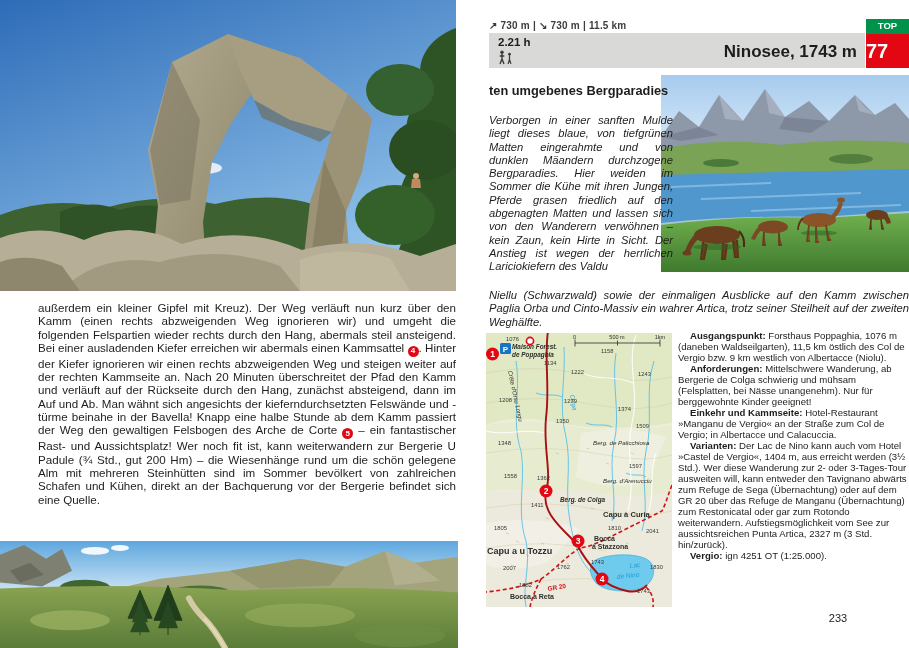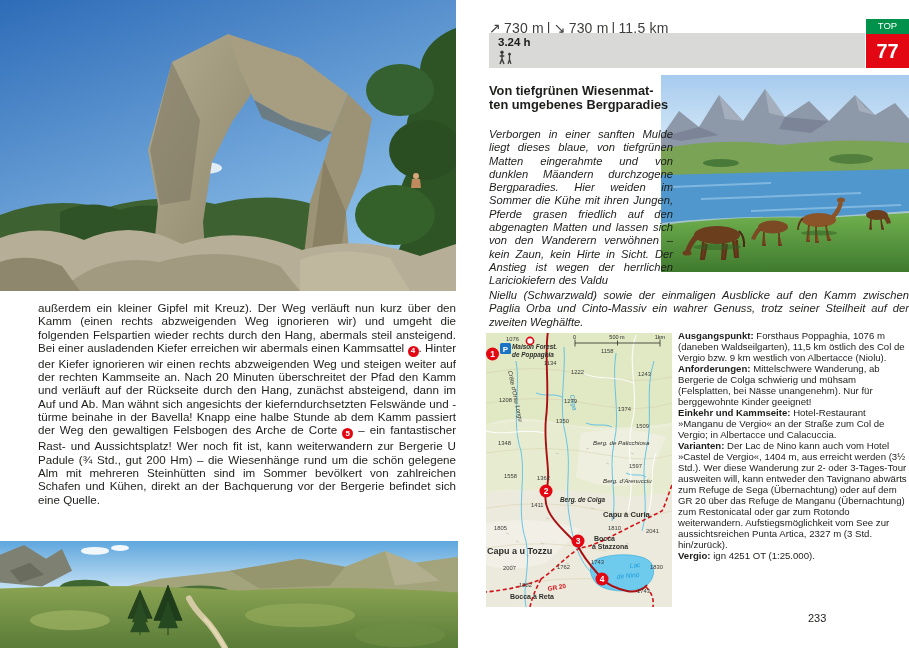--- a/index.html
+++ b/index.html
@@ -23,31 +23,31 @@
     align-items:center; justify-content:center; vertical-align:-1.5px; line-height:1;
   }
   .left-caption {
     left:38px; top:517px; width:418px;
     font-size:9.8px; font-style:italic; color:#1d1d1b;
   }
   .photo-meadow { left:0; top:541px; width:458px; height:107px; }
 
   
   .metrics { left:489px; top:20px; width:370px; height:13px;
-    font-size:14px; font-weight:normal; color:#3d3d3b; letter-spacing:0.2px; }
+    font-size:10px; font-weight:bold; color:#3d3d3b; letter-spacing:0.2px; }
   .metrics span { margin-right:3px; }
   .titlebar { left:489px; top:33px; width:376px; height:35px; background:#d9d9d8; }
   .duration { position:absolute; left:9px; top:3px; font-size:11.5px; font-weight:bold; color:#1d1d1b; }
   .hikers { position:absolute; left:9px; top:17px; }
   .route-title { position:absolute; right:8px; top:0; height:35px; line-height:37px;
     font-size:17px; font-weight:bold; color:#1d1d1b; }
   .badge-top { left:866px; top:19px; width:43px; height:20px; background:#00914a;
-    color:#fff; font-size:9.5px; font-weight:normal; text-align:center; line-height:13px; }
+    color:#fff; font-size:9.5px; font-weight:bold; text-align:center; line-height:13px; }
   .badge-num { left:866px; top:34px; width:43px; height:34px; background:#e30613;
-    color:#fff; font-size:20px; font-weight:bold; text-align:center; line-height:34px; }
+    color:#fff; font-size:20px; font-weight:bold; text-align:left; line-height:34px; }
 
   .photo-horses { left:661px; top:75px; width:248px; height:197px; }
 
   
   .intro-col { left:489px; top:84px; width:184px; }
   .intro-heading { font-size:12.8px; font-weight:bold; line-height:14px; color:#1d1d1b; }
   .intro-text {
     margin-top:16px; font-size:11.2px; line-height:13.3px; font-style:italic;
     text-align:justify; color:#1d1d1b;
   }
@@ -56,23 +56,23 @@
     font-size:11.2px; line-height:13.3px; font-style:italic; text-align:justify; color:#1d1d1b;
   }
 
   
   .trail-map { left:486px; top:333px; width:186px; height:274px; }
 
   
   .info-col { left:678px; top:330px; width:230px;
     font-size:9.6px; line-height:11px; color:#1d1d1b; text-align:left; }
   .info-col p { margin:0; }
-  .info-col b { font-weight:bold; }
-
-  .pagenum { left:808px; top:612px; width:60px; text-align:left;
+  .info-col b { font-weight:bold;margin-left:12px; }
+
+  .pagenum { left:808px; top:612px; width:60px; text-align:center;
     font-size:11px; color:#1d1d1b; }
 
   svg { display:block; width:100%; height:100%; }
   svg text { font-family:"Liberation Sans", sans-serif; }
 </style>
 </head>
 <body>
 
 <div class="page">
 
@@ -163,31 +163,32 @@
       <path d="M168,95 L168,45 M168,45 L154,80 L182,80 Z" stroke="#1f3d1a" fill="#1f3d1a"></path>
       <path d="M158,88 L178,88 L168,60 Z" fill="#264820"></path>
     </svg>
   </div>
 
   <div class="abs metrics">
     <span>↗</span><span>730 m</span><span>|</span><span>↘</span><span>730 m</span><span>|</span><span>11.5 km</span>
   </div>
 
   <div class="abs titlebar">
-    <span class="duration">3.24 h</span>
+    <span class="duration">2.21 h</span>
     <span class="hikers">
       <svg width="18" height="15" viewBox="0 0 18 15">
         <g stroke="#3a3a38" stroke-width="1.4" stroke-linecap="round" fill="#3a3a38">
           <circle cx="4" cy="2.2" r="1.7" stroke="none"></circle>
           <path d="M4,4 L4,9 M4,9 L2.2,13.5 M4,9 L5.8,13.5 M2.2,6 L5.8,6"></path>
           <circle cx="11.5" cy="4.2" r="1.4" stroke="none"></circle>
           <path d="M11.5,5.6 L11.5,9.5 M11.5,9.5 L10.2,13.5 M11.5,9.5 L12.8,13.5" stroke-width="1.2"></path>
         </g>
       </svg>
     </span>
+    <span class="route-title">Ninosee, 1743 m</span>
   </div>
 
   <div class="abs badge-top">TOP</div>
   <div class="abs badge-num">77</div>
 
   <div class="abs photo-horses">
     <svg viewBox="0 0 248 197" preserveAspectRatio="none">
       <defs>
         <linearGradient id="sky3" x1="0" y1="0" x2="0" y2="1">
           <stop offset="0" stop-color="#a6cbee"></stop>
@@ -238,26 +239,25 @@
         <path d="M224,138 Q229,142 230,148 L226,149 Q224,144 221,142 Z"></path>
         <path d="M210,144 L209,154 L211,154 M220,144 L221,154 L223,154" stroke="#5d3418" stroke-width="1.5"></path>
       </g>
       <ellipse cx="56" cy="172" rx="24" ry="3" fill="#2f5e22" opacity="0.5"></ellipse>
       <ellipse cx="158" cy="158" rx="18" ry="2.5" fill="#2f5e22" opacity="0.5"></ellipse>
     </svg>
   </div>
 
   <div class="abs intro-col">
     <div class="intro-heading">
-      <div>Von tiefgrünen Wiesenmat-</div>
       <div>ten umgebenes Bergparadies</div>
     </div>
     <div class="intro-text">Verborgen in einer sanften Mulde liegt dieses blaue, von tiefgrünen Matten eingerahmte und von dunklen Mäandern durchzogene Bergparadies. Hier weiden im Sommer die Kühe mit ihren Jungen, Pferde grasen friedlich auf den abgenagten Matten und lassen sich von den Wanderern verwöhnen – kein Zaun, kein Hirte in Sicht. Der Anstieg ist wegen der herrlichen Lariciokiefern des Valdu</div>
   </div>
-  <div class="abs intro-full">Niellu (Schwarzwald) sowie der einmaligen Ausblicke auf den Kamm zwischen Paglia Orba und Cinto-Massiv ein wahrer Genuss, trotz seiner Steilheit auf der zweiten Weghälfte.</div>
+  <div class="abs intro-full">Niellu (Schwarzwald) sowie der einmaligen Ausblicke auf den Kamm zwischen Paglia Orba und Cinto-Massiv ein wahrer Artica, trotz seiner Steilheit auf der zweiten Weghälfte.</div>
 
   <div class="abs trail-map">
     <svg viewBox="0 0 186 274">
 
       <rect width="186" height="274" fill="#edeeda"></rect>
       <path d="M0,0 L186,0 L186,90 Q120,100 60,88 Q25,82 0,92 Z" fill="#e0e8c4"></path>
       <path d="M0,92 Q40,84 90,94 Q140,102 186,92 L186,160 Q110,170 40,158 Q15,154 0,160 Z" fill="#e7ecd0"></path>
       <path d="M0,160 Q70,152 140,164 L186,160 L186,274 L0,274 Z" fill="#eceadc"></path>
       <path d="M0,190 Q50,182 95,196 L60,230 Q25,240 0,232 Z" fill="#f1efe6"></path>
       <path d="M95,100 Q140,92 180,104 L160,150 Q120,158 90,144 Z" fill="#f0f0e2" opacity="0.8"></path>

